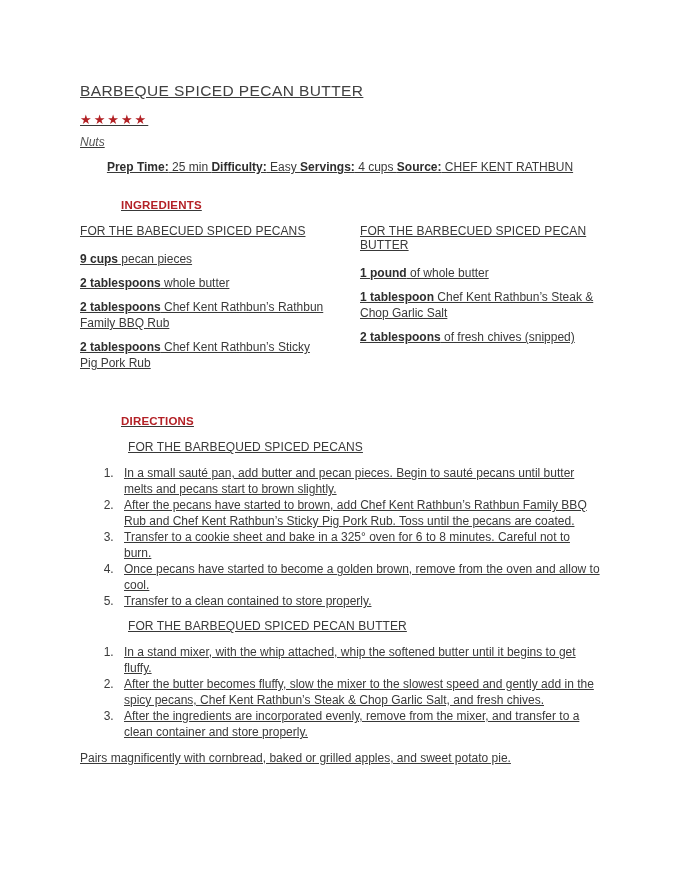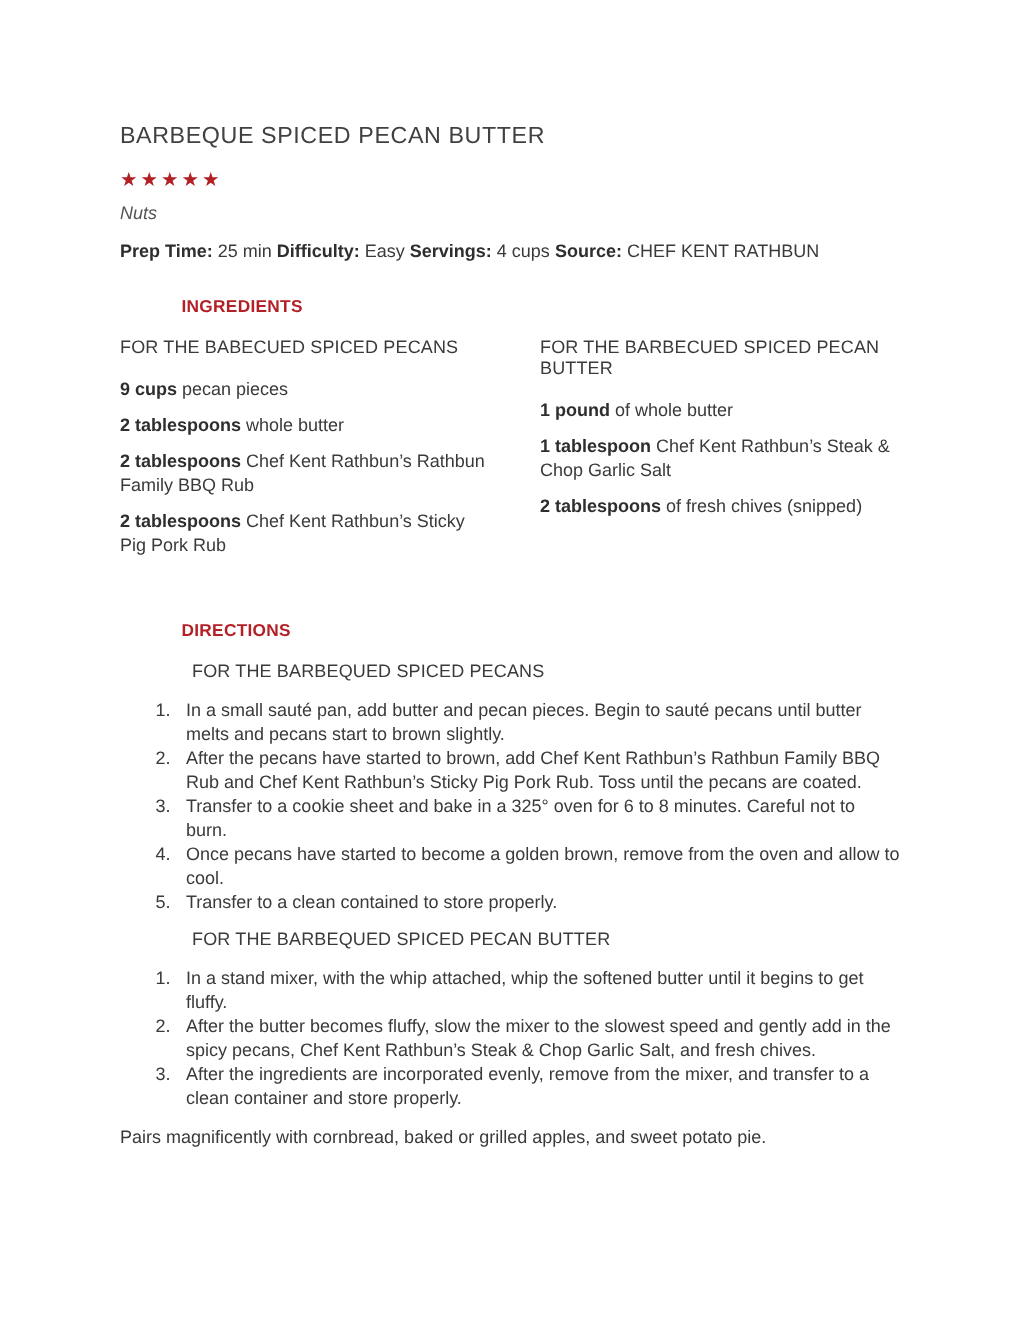--- a/index.html
+++ b/index.html
@@ -9,20 +9,21 @@
     height: 879px;
     font-family: "Liberation Sans", sans-serif;
     color: #383838;
     overflow: hidden;
   }
   .page {
     width: 676px;
     height: 766px;
     background: #ffffff;
     padding: 82px 76px 0 80px;
+    text-decoration: underline;
   }
   .title {
     font-size: 15.5px;
     font-weight: 400;
     letter-spacing: 0.4px;
     color: #414141;
     margin-bottom: 13px;
   }
   .stars {
     color: #b22024;
@@ -34,20 +35,21 @@
   .category {
     font-style: italic;
     font-size: 12px;
     color: #555555;
     margin-bottom: 11px;
   }
   .meta {
     font-size: 12px;
     color: #3a3a3a;
     margin-bottom: 25px;
+    text-align: center;
   }
   .meta b { color: #2e2e2e; }
   .section-heading {
     color: #b32025;
     font-size: 11.5px;
     font-weight: 700;
     letter-spacing: 0.2px;
     margin-bottom: 13px;
     padding-left: 41px;
   }

